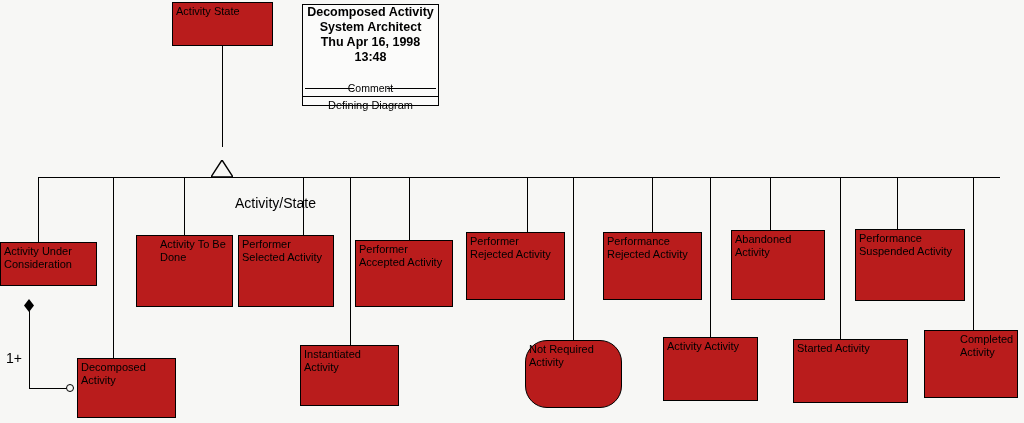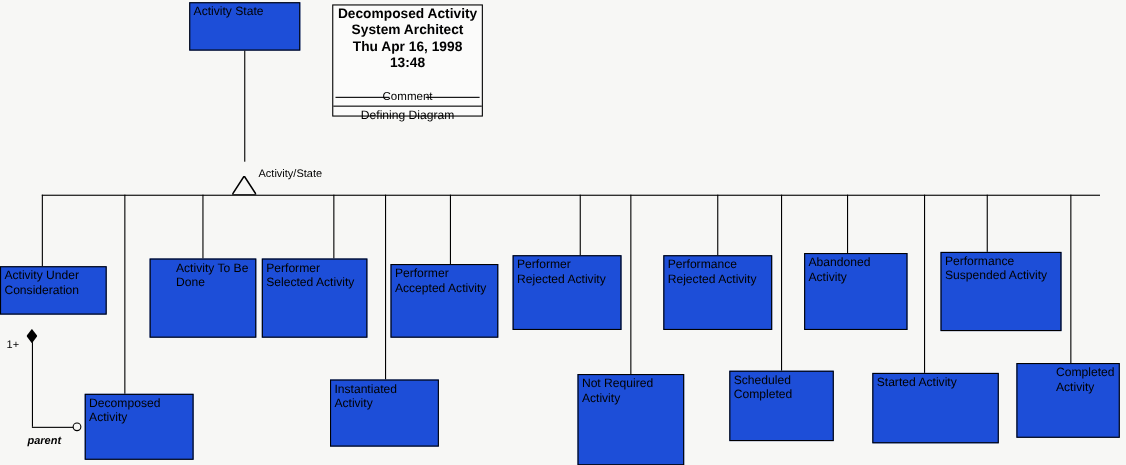--- a/index.html
+++ b/index.html
@@ -14,21 +14,21 @@
     height: 423px;
     background: #f7f7f5;
     font-family: "Liberation Sans", sans-serif;
     overflow: hidden;
   }
   
   .cbox {
     position: absolute;
     box-sizing: border-box;
     border: 1.4px solid #000;
-    background: #1d4ed8;
+    background: #b91c1c;
   }
   .cbox .cname {
     display: block;
     padding: 2px 0 0 3px;
     font-size: 11px;
     line-height: 12.5px;
     color: #000;
     white-space: pre-line;
   }
   
@@ -83,24 +83,25 @@
     height: 0;
     border-top: 1.4px solid #000;
   }
   #gen-triangle-stroke {
     position: absolute;
     width: 22px;
     height: 17px;
   }
   .edge-label {
     position: absolute;
-    font-size: 10px;
+    font-size: 14px;
     line-height: 12px;
     color: #000;
     white-space: nowrap;
+    margin-top: 44px;
   }
   .edge-label.italic { font-style: italic; font-weight: bold; text-align: center; }
   
   #comp-diamond {
     position: absolute;
     width: 10px;
     height: 13px;
     background: #000;
     clip-path: polygon(50% 0%, 100% 50%, 50% 100%, 0% 50%);
   }
@@ -194,27 +195,27 @@
 
   <div class="cbox" style="left:855px; top:229px; width:110px; height:72px;">
     <span class="cname">Performance
 Suspended Activity</span>
   </div>
 
   <div class="cbox" style="left:300px; top:345px; width:99px; height:61px;">
     <span class="cname">Instantiated Activity</span>
   </div>
 
-  <div class="cbox" style="left:525px; top:340px; width:97px; height:83px;">
+  <div class="cbox" style="left:525px; top:340px; width:97px; height:68px;border-radius:22px;">
     <span class="cname">Not Required
 Activity</span>
   </div>
 
   <div class="cbox" style="left:663px; top:337px; width:95px; height:64px;">
-    <span class="cname">Scheduled Completed</span>
+    <span class="cname">Activity Activity</span>
   </div>
 
   <div class="cbox" style="left:793px; top:339px; width:115px; height:64px;">
     <span class="cname">Started Activity</span>
   </div>
 
   <div class="cbox" style="left:924px; top:330px; width:94px; height:68px;padding-left:32px;">
     <span class="cname">Completed Activity</span>
   </div>
 

